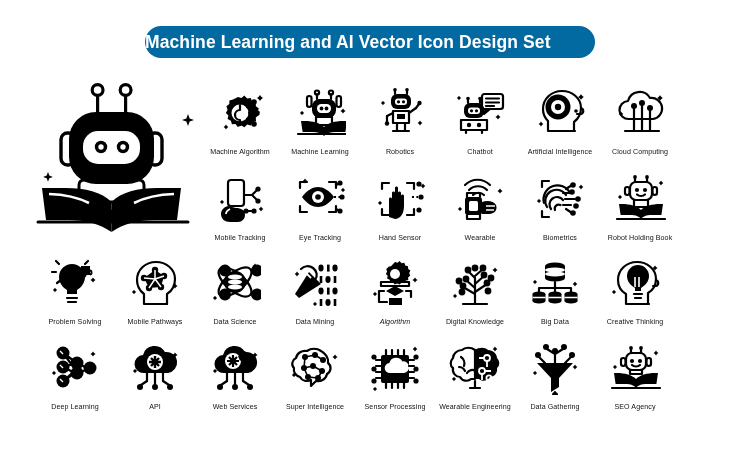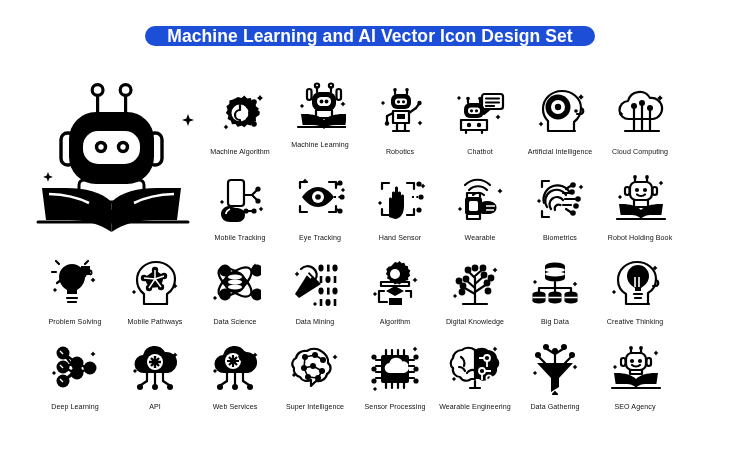--- a/index.html
+++ b/index.html
@@ -9,24 +9,24 @@
     font-family:"Liberation Sans","DejaVu Sans",sans-serif;
     overflow:hidden;
     position:relative;
   }
   #page{position:relative;width:740px;height:451px;}
 
   
   .title-pill{
     position:absolute;
     left:145px;top:26px;
-    width:450px;height:20px;
-    background:#1d4ed8;
+    width:450px;height:32px;
+    background:#0369a1;
     border-radius:16px;
-    display:flex;align-items:center;justify-content:center;
+    display:flex;align-items:center;justify-content:flex-start;
   }
   .title-pill .title-text{
     color:#ffffff;
     font-size:17.5px;
     font-weight:600;
     letter-spacing:.1px;
     white-space:nowrap;
   }
 
   
@@ -116,21 +116,21 @@
  <path d="M31 18l6-4M31 30l6 4M33 24h7" stroke="#000" fill="none" stroke-width="2.2" stroke-linecap="round" stroke-linejoin="round"></path>
  <circle cx="38" cy="13" r="2.8" fill="#000"></circle>
             <circle cx="38" cy="35" r="2.8" fill="#000"></circle>
             <circle cx="41" cy="24" r="2.8" fill="#000"></circle>
  <path d="M44 6l1.26 1.7399999999999998 1.7399999999999998 1.26-1.7399999999999998 1.26-1.26 1.7399999999999998-1.26-1.7399999999999998-1.7399999999999998-1.26 1.7399999999999998-1.26z" fill="#000"></path>
             <path d="M10 35.6l1.008 1.392 1.392 1.008-1.392 1.008-1.008 1.392-1.008-1.392-1.392-1.008 1.392-1.008z" fill="#000"></path>
           </svg>
         </div>
         <div class="label">Machine Algorithm</div>
       </div>
-      <div class="cell" style="left: 274px; top: 75px;">
+      <div class="cell" style="left: 274px; top: 82px;">
         <div class="glyph">
           <svg width="52" height="52" viewBox="-2 -2 52 52" xmlns="http://www.w3.org/2000/svg">
  <rect x="16" y="10" width="24" height="19" rx="7.5" fill="#000"></rect>
  <rect x="21" y="15" width="14" height="9" rx="4.2" fill="#fff"></rect>
  <circle cx="25.5" cy="19.5" r="1.9" fill="#000"></circle>
             <circle cx="30.5" cy="19.5" r="1.9" fill="#000"></circle>
  <path d="M21 10V5M35 10V5" stroke="#000" fill="none" stroke-width="2.2" stroke-linecap="round" stroke-linejoin="round"></path>
  <circle cx="21" cy="3.6" r="2.1" stroke="#000" fill="none" stroke-width="2.2" stroke-linecap="round" stroke-linejoin="round"></circle>
             <circle cx="35" cy="3.6" r="2.1" stroke="#000" fill="none" stroke-width="2.2" stroke-linecap="round" stroke-linejoin="round"></circle>
  <rect x="11" y="7" width="4.5" height="11" rx="2.2" stroke="#000" fill="none" stroke-width="2.2" stroke-linecap="round" stroke-linejoin="round"></rect>
@@ -402,21 +402,21 @@
    <rect x="28.7" y="39" width="2.6" height="7"></rect>
               <ellipse cx="37" cy="42.5" rx="2.6" ry="3.4"></ellipse>
    <rect x="42.7" y="39" width="2.6" height="7"></rect>
  </g>
  <path d="M6 11.6l1.008 1.392 1.392 1.008-1.392 1.008-1.008 1.392-1.008-1.392-1.392-1.008 1.392-1.008z" fill="#000"></path>
             <path d="M24 41.8l0.924 1.276 1.276 0.924-1.276 0.924-0.924 1.276-0.924-1.276-1.276-0.924 1.276-0.924z" fill="#000"></path>
           </svg>
         </div>
         <div class="label">Data Mining</div>
       </div>
-      <div class="cell tight" style="left: 349px; top: 253px;">
+      <div class="cell tight" style="left: 349px; top: 253px; font-style: italic;">
         <div class="glyph">
           <svg width="52" height="52" viewBox="-2 -2 52 52" xmlns="http://www.w3.org/2000/svg">
  <path d="M24 2l2.6.8 2-1.8 2 2.2 2.7-.4 1 2.6 2.7.8.2 2.8 2.2 1.6-1.2 2.5 1 2.5-2.1 1.8.2 2.7-2.7.7-1.3 2.4-2.7-.6-1.9 2-2.5-1.2-2.5 1-1.7-2.1-2.7.1-.7-2.6-2.5-1.3.6-2.7-1.8-1.9 1.2-2.4-.9-2.6 2.1-1.6V6.8l2.7-.6z" fill="#000"></path>
  <circle cx="24" cy="14" r="5" fill="#fff"></circle>
  <path d="M10 22h28v4H10z" stroke="#000" fill="none" stroke-width="2.2" stroke-linecap="round" stroke-linejoin="round"></path>
  <path d="M24 26l9 5-9 5-9-5z" fill="#000"></path>
  <path d="M13 31H8v11h8" stroke="#000" fill="none" stroke-width="2.2" stroke-linecap="round" stroke-linejoin="round"></path>
  <path d="M35 31h5v6" stroke="#000" fill="none" stroke-width="2.2" stroke-linecap="round" stroke-linejoin="round"></path>
  <path d="M18 38h13v7H18z" fill="#000"></path>
  <path d="M44 17.4l1.092 1.508 1.508 1.092-1.508 1.092-1.092 1.508-1.092-1.508-1.508-1.092 1.508-1.092z" fill="#000"></path>

